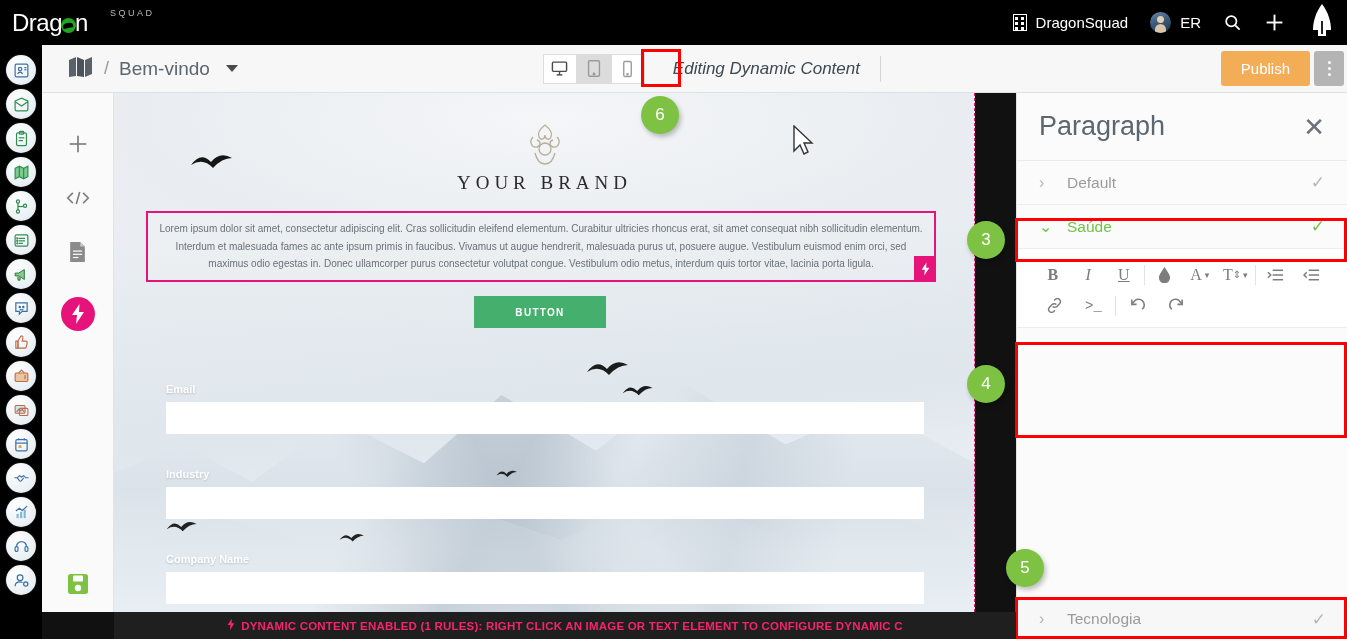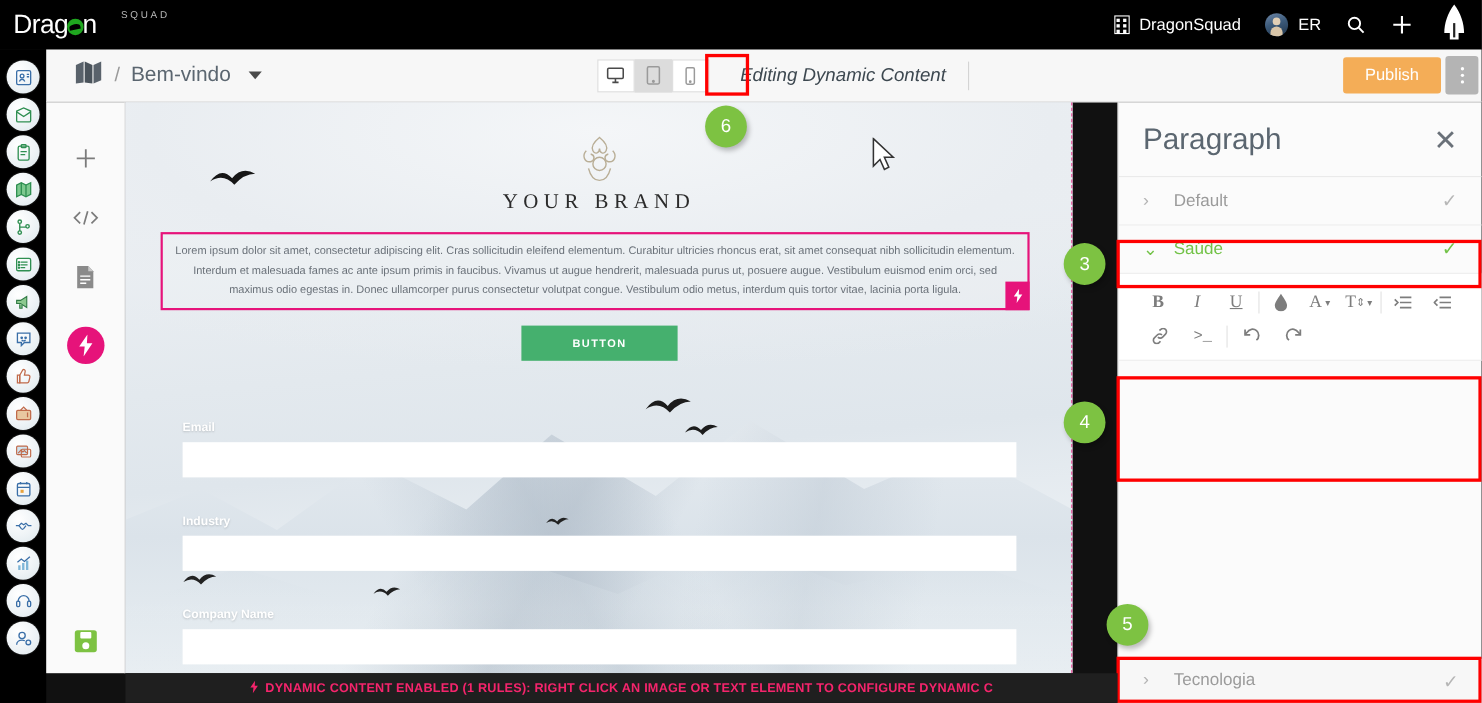--- a/index.html
+++ b/index.html
@@ -63,21 +63,21 @@
   .crumb-sep { color:#9a9a9a; font-size:18px; }
   .crumb-txt { color:#5b6670; font-size:19px; }
   .caret-dn { width:0;height:0;border-left:6px solid transparent;border-right:6px solid transparent;
     border-top:7px solid #4a4a4a; margin-left:6px; }
   .dev-group { display:flex; align-items:center; margin-left:305px; gap:0; }
   .dev-btn { width:34px;height:30px; border:1px solid #dcdcdc; background:#fff;
     display:flex;align-items:center;justify-content:center; cursor:pointer; }
   .dev-btn.sel { background:#dcdcdc; }
   .editing-label { margin-left:28px; font-style:italic; font-size:17px; color:#3d4850; }
   .v-div { width:1px; height:26px; background:#d4d4d4; margin-left:20px; }
-  .publish-wrap { margin-left:auto; display:flex; align-items:center; gap:4px; padding-right:3px; }
+  .publish-wrap { margin-left:auto; display:flex; gap:4px; padding-right:3px; }
   .btn-publish { background:#f4ad57; color:#fff; font-size:15px;
     padding:8px 20px; border:none; border-radius:3px; cursor:pointer; }
   .btn-kebab { background:#b4b4b4; color:#fff; border:none; border-radius:3px;
     width:30px; height:35px; cursor:pointer; display:flex;flex-direction:column;
     align-items:center; justify-content:center; gap:3px; }
   .btn-kebab i { width:3px;height:3px;background:#fff;border-radius:50%; display:block;}
 
   
   .toolcol {
     position:absolute; left:42px; top:93px; width:72px; height:519px;
@@ -120,21 +120,21 @@
   .brandmsg { font-family:"Liberation Serif", serif; font-size:7px; letter-spacing:4px; color:#b6ad9c; margin-top:3px;}
 
   .para-box {
     position:absolute; left:32px; top:118px; width:790px;
     border:2px solid #e6137a; background:rgba(255,255,255,0.12);
     padding:7px 10px; font-size:10px; line-height:17.5px; text-align:center; color:#6a7179;
   }
   .bolt-badge { position:absolute; right:-2px; bottom:-2px; width:22px;height:26px;
     background:#e6137a; display:flex; align-items:center; justify-content:center; }
   .cbtn {
-    position:absolute; left:360px; top:203px; width:142px; height:32px;
+    position:absolute; left:360px; top:203px; width:132px; height:32px;
     background:#45b06e; color:#fff; font-size:10px; font-weight:bold; letter-spacing:1.3px;
     display:flex; align-items:center; justify-content:center; cursor:pointer;
   }
   .flabel { position:absolute; left:52px; color:#fff; font-size:11px; font-weight:bold; text-shadow:0 1px 2px rgba(0,0,0,.18); }
   .finput { position:absolute; left:52px; width:758px; height:32px; background:#fff; border:none; }
   .dashed-right { position:absolute; right:0; top:0; width:0; height:100%; border-left:1px dashed #e6137a; }
 
   
   .rpanel {
     position:absolute; left:1016px; top:93px; width:331px; height:546px;

